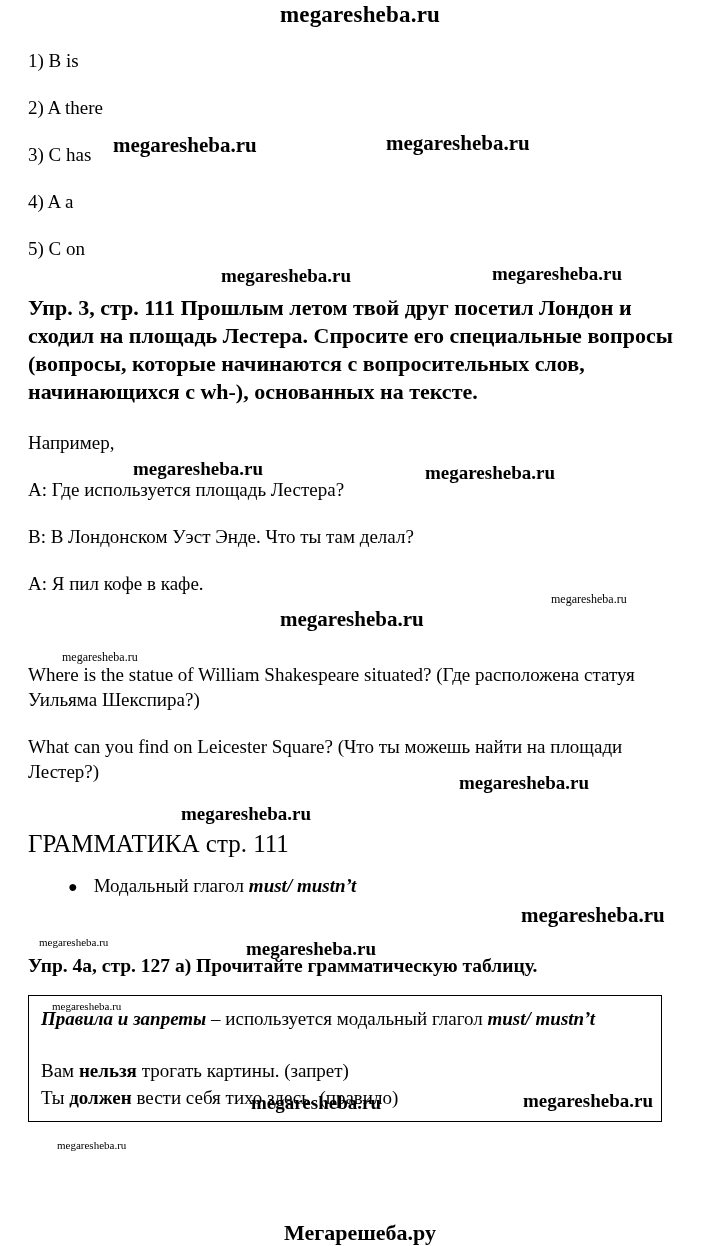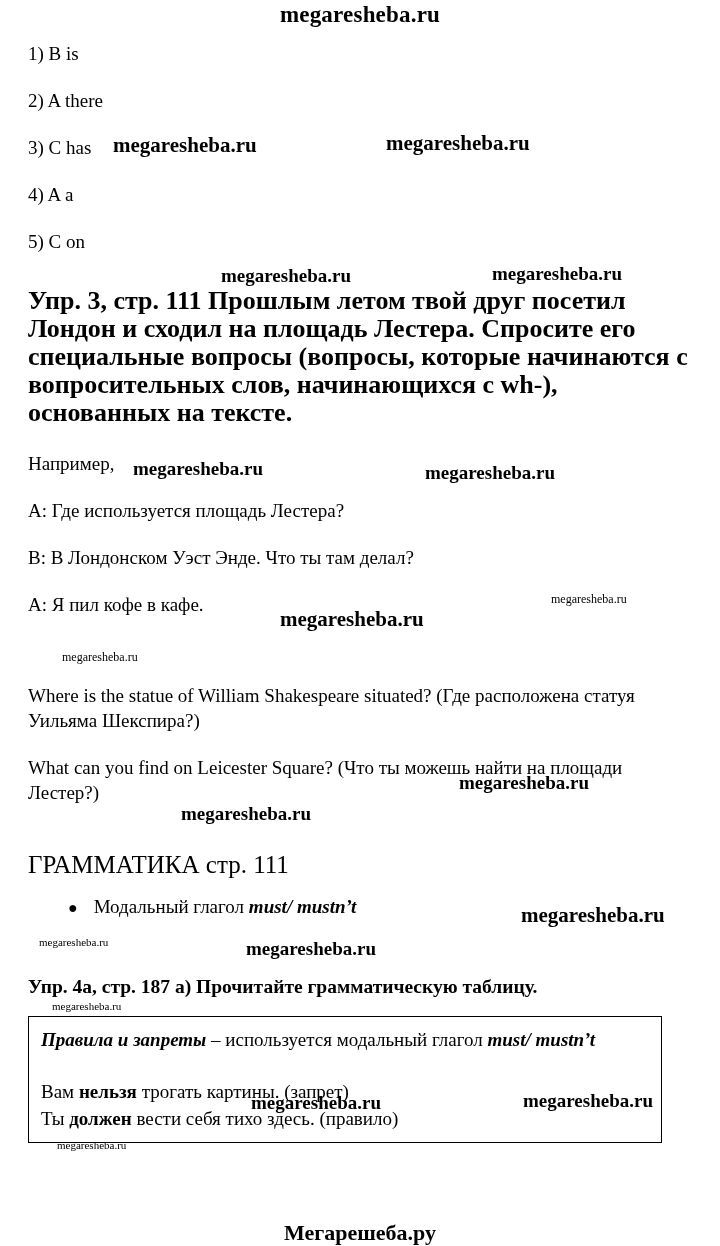--- a/index.html
+++ b/index.html
@@ -40,36 +40,36 @@
     width: 720px;
     text-align: center;
     font-family: "Liberation Serif", serif;
     font-weight: bold;
     font-size: 22px;
     color: #000;
   }
   .content {
     position: absolute;
     left: 28px;
-    top: 42px;
+    top: 49px;
     width: 664px;
   }
   .line {
     font-size: 19px;
     line-height: 24px;
     margin-bottom: 23px;
   }
   .para {
     font-size: 19px;
     line-height: 25px;
     margin-bottom: 22px;
   }
   .bold-block {
     font-weight: bold;
-    font-size: 26px;
+    font-size: 22px;
     line-height: 28px;
     margin-bottom: 24px;
   }
   .gap-sm { height: 10px; }
   .gap-md { height: 26px; }
   .gap-lg { height: 44px; }
   .grammar-title {
     font-size: 25px;
     line-height: 24px;
     margin-bottom: 18px;
@@ -156,21 +156,21 @@
 
     <div class="grammar-title">ГРАММАТИКА стр. 111</div>
 
     <div class="bullet-row">
       <span class="bullet-dot">●</span>
       <span class="bullet-text"><span>Модальный глагол </span><i>must/ mustn’t</i></span>
     </div>
 
     <div class="gap-lg"></div>
 
-    <div class="task-bold">Упр. 4a, стр. 187 a) Прочитайте грамматическую таблицу.</div>
+    <div class="task-bold">Упр. 4a, стр. 127 a) Прочитайте грамматическую таблицу.</div>
 
     <div class="rule-box">
       <div class="rule-head"><b>Правила и запреты</b><span> – используется модальный глагол </span><i>must/ mustn’t</i></div>
       <div class="rule-line"><span>Вам </span><b>нельзя</b><span> трогать картины. (запрет)</span></div>
       <div class="rule-line"><span>Ты </span><b>должен</b><span> вести себя тихо здесь. (правило)</span></div>
     </div>
 
   </div>
 
   <div id="watermark-layer">

